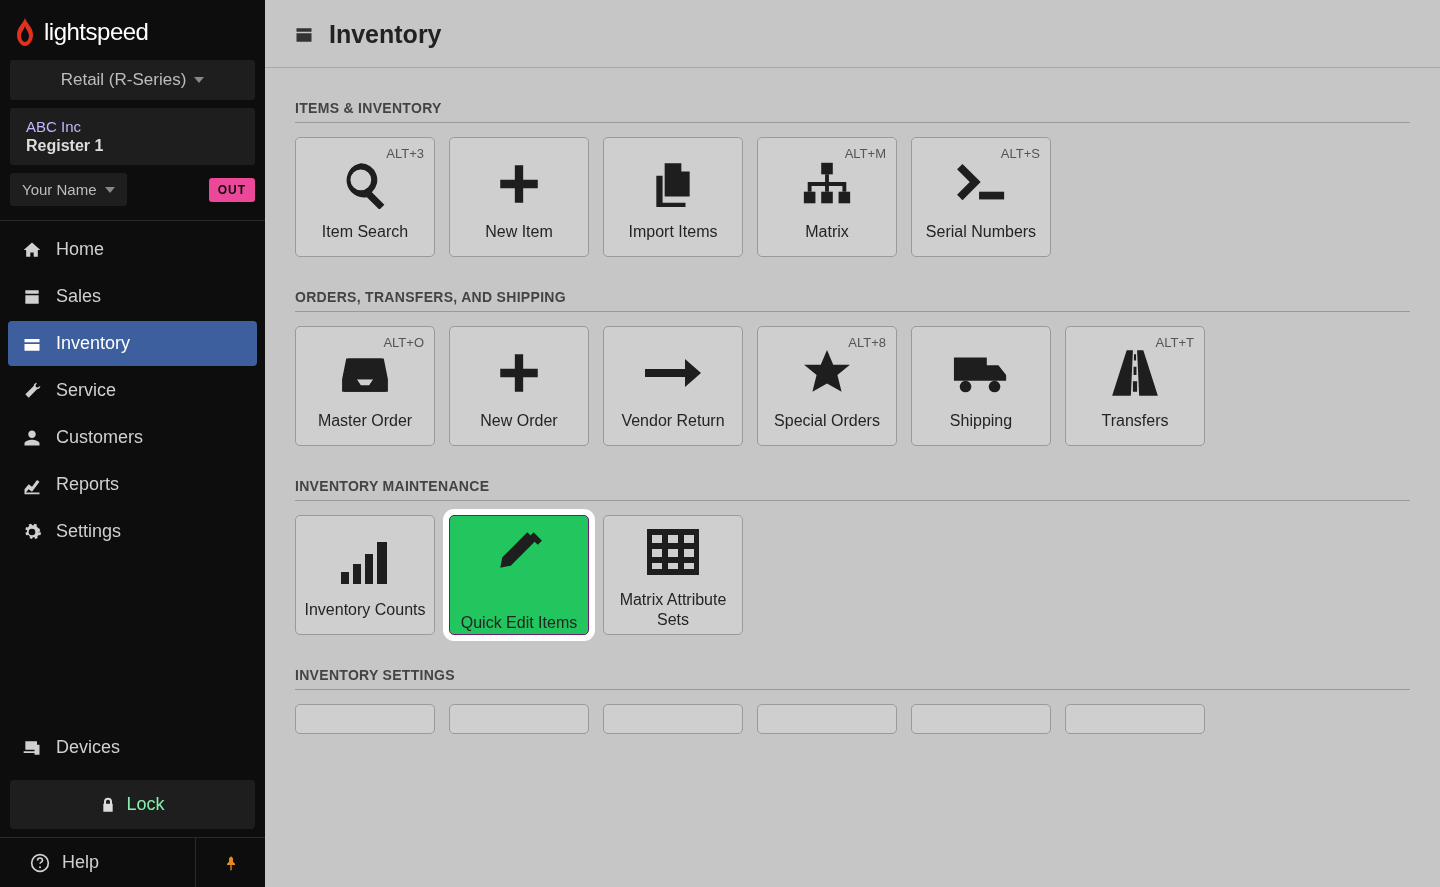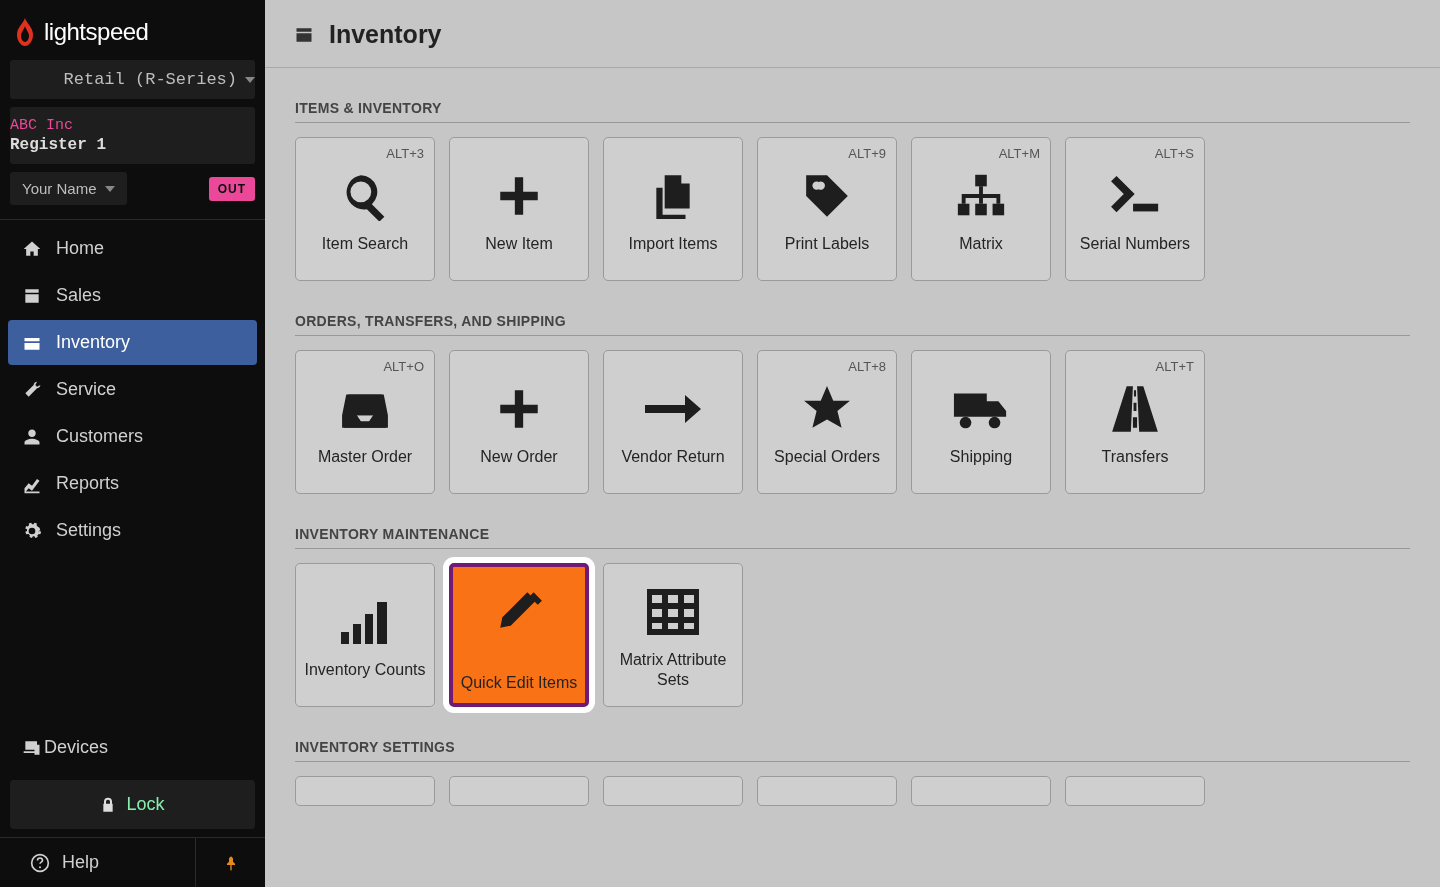--- a/index.html
+++ b/index.html
@@ -30,38 +30,37 @@
   .logo-text {
     font-size: 24px;
     font-weight: 400;
     color: #fff;
     letter-spacing: -0.5px;
   }
   .selector-box, .register-box, .user-box {
     background: #1e1e1e;
     margin: 0 10px 8px 10px;
     border-radius: 3px;
-    padding: 10px 0;
-    display: flex;
-    align-items: center;
-    justify-content: flex-end;
-    cursor: pointer;
-    font-family: Liberation Mono, monospace;
+    padding: 10px 16px;
+    display: flex;
+    align-items: center;
+    justify-content: center;
+    cursor: pointer;
   }
   .selector-box {
     color: #bdbdbd;
     font-size: 17px;
   }
   .register-box {
     flex-direction: column;
     align-items: flex-start;
     cursor: default;
   }
   .register-box .company {
-    color: #ec4899;
+    color: #c4b5fd;
     font-size: 15px;
     margin-bottom: 2px;
   }
   .register-box .register {
     color: #ddd;
     font-size: 16px;
     font-weight: 600;
   }
   .user-row {
     display: flex;
@@ -112,21 +111,21 @@
     color: #fff;
   }
   .nav li svg { flex-shrink: 0; fill: #d0d0d0; width: 20px; height: 20px;}
   .nav li.active svg { fill: #fff; }
   .sidebar-bottom {
     margin-top: auto;
   }
   .devices-row {
     display: flex;
     align-items: center;
-    gap: 2px;
+    gap: 14px;
     padding: 14px 22px;
     color: #d0d0d0;
     font-size: 18px;
     cursor: pointer;
   }
   .lock-btn {
     margin: 8px 10px;
     background: #1e1e1e;
     border-radius: 4px;
     padding: 14px 0;
@@ -198,21 +197,21 @@
     margin-bottom: 14px;
   }
   .cards {
     display: flex;
     flex-wrap: wrap;
     gap: 14px;
     margin-bottom: 32px;
   }
   .card {
     width: 140px;
-    height: 144px;
+    height: 120px;
     background: #cfcfcf;
     border: 1px solid #9a9a9a;
     border-radius: 5px;
     position: relative;
     display: flex;
     flex-direction: column;
     align-items: center;
     justify-content: center;
     cursor: pointer;
     color: #242424;
@@ -232,22 +231,22 @@
     margin-bottom: 6px;
   }
   .card svg { fill: #1e1e1e; }
   .card .label {
     font-size: 16px;
     text-align: center;
     line-height: 1.25;
     padding: 0 6px;
   }
   .card.highlighted {
-    background: #f97316;
-    border: 4px solid #701a75;
+    background: #22c55e;
+    border: 1px solid #701a75;
     box-shadow: 0 0 0 6px #fff;
     gap: 26px;
   }
   .caret {
     display: inline-block;
     width: 0; height: 0;
     border-left: 5px solid transparent;
     border-right: 5px solid transparent;
     border-top: 6px solid #888;
     margin-left: 8px;
@@ -392,30 +391,20 @@
         <div class="label">New Item</div>
       </div>
       <div class="card">
         <span class="shortcut"></span>
         <div class="icon-wrap">
             <svg width="50" height="50" viewBox="0 0 24 24">
               <path d="M8 2h8l4 4v12H8zM4 8h3v13h11v2H4z M16 2v4h4"></path>
             </svg>
           </div>
         <div class="label">Import Items</div>
-      </div>
-      <div class="card">
-        <span class="shortcut">ALT+9</span>
-        <div class="icon-wrap">
-            <svg width="50" height="50" viewBox="0 0 24 24">
-              <path d="M12 2l10 10-10 10L2 12V2h10zm-5 5a2 2 0 100-0.01z"></path>
-              <circle cx="7" cy="7" r="2" fill="#cfcfcf"></circle>
-            </svg>
-          </div>
-        <div class="label">Print Labels</div>
       </div>
       <div class="card">
         <span class="shortcut">ALT+M</span>
         <div class="icon-wrap">
             <svg width="54" height="50" viewBox="0 0 28 24">
               <rect x="11" y="1" width="6" height="6"></rect>
               <rect x="2" y="16" width="6" height="6"></rect>
               <rect x="11" y="16" width="6" height="6"></rect>
               <rect x="20" y="16" width="6" height="6"></rect>
               <path d="M14 7v5M5 16v-4h18v4M14 12v4" stroke="#1e1e1e" stroke-width="2" fill="none"></path>

